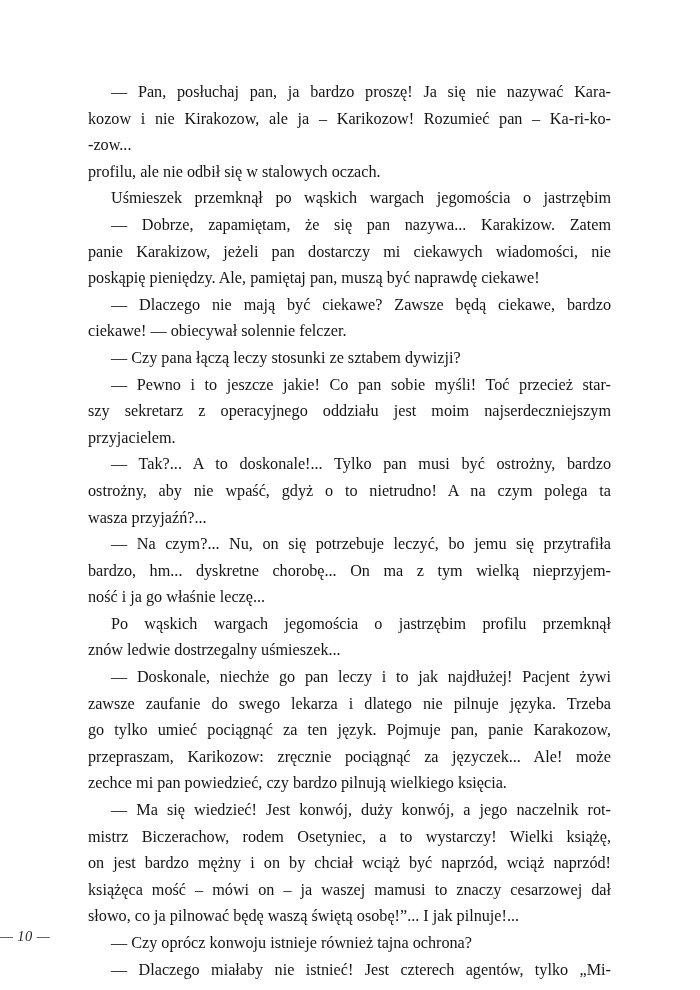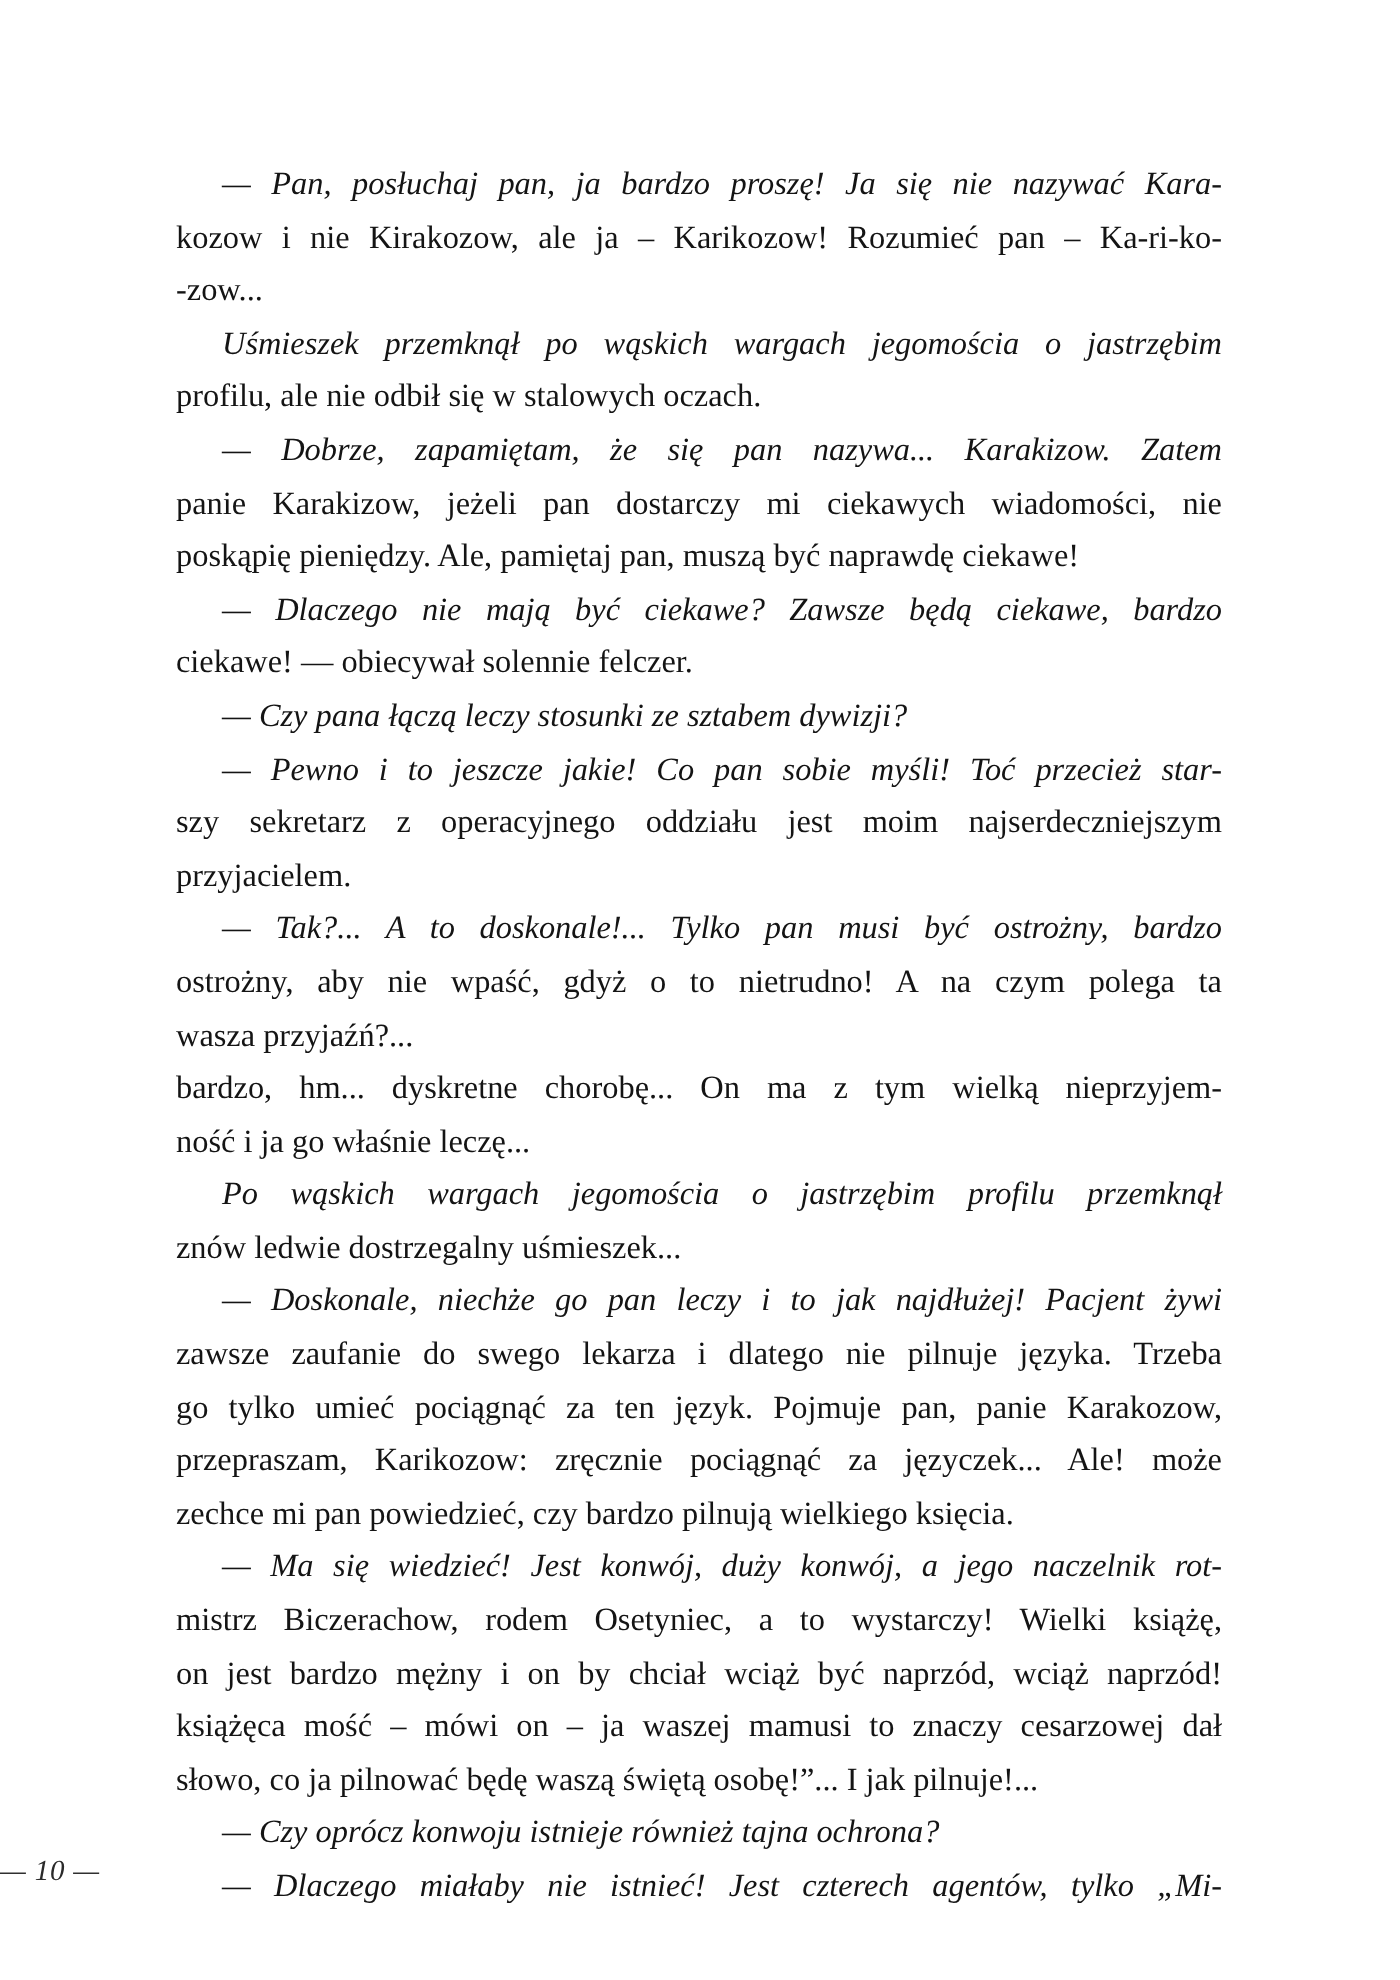--- a/index.html
+++ b/index.html
@@ -48,21 +48,20 @@
     text-align: justify;
     text-align-last: justify;
     white-space: pre-wrap;
   }
   .line.last {
     text-align: center;
     text-align-last: left;
   }
   .line.indent {
     text-indent: 23px;
-    font-style: italic;
   }
 
   .folio {
     position: absolute;
     left: 0;
     top: 928px;
     width: 700px;
     font-size: 14.5px;
     font-style: italic;
     color: #2a2a2a;
@@ -74,22 +73,22 @@
 
 <div class="page">
 
   <div class="text-block">
       <p class="para">
         <span class="line indent">— Pan, posłuchaj pan, ja bardzo proszę! Ja się nie nazywać Kara-</span>
         <span class="line">kozow i nie Kirakozow, ale ja – Karikozow! Rozumieć pan – Ka-ri-ko-</span>
         <span class="line last">-zow...</span>
       </p>
       <p class="para">
+        <span class="line last">profilu, ale nie odbił się w stalowych oczach.</span>
         <span class="line indent">Uśmieszek przemknął po wąskich wargach jegomościa o jastrzębim</span>
-        <span class="line last">profilu, ale nie odbił się w stalowych oczach.</span>
       </p>
       <p class="para">
         <span class="line indent">— Dobrze, zapamiętam, że się pan nazywa... Karakizow. Zatem</span>
         <span class="line">panie Karakizow, jeżeli pan dostarczy mi ciekawych wiadomości, nie</span>
         <span class="line last">poskąpię pieniędzy. Ale, pamiętaj pan, muszą być naprawdę ciekawe!</span>
       </p>
       <p class="para">
         <span class="line indent">— Dlaczego nie mają być ciekawe? Zawsze będą ciekawe, bardzo</span>
         <span class="line last">ciekawe! — obiecywał solennie felczer.</span>
       </p>
@@ -100,20 +99,21 @@
         <span class="line indent">— Pewno i to jeszcze jakie! Co pan sobie myśli! Toć przecież star-</span>
         <span class="line">szy sekretarz z operacyjnego oddziału jest moim najserdeczniejszym</span>
         <span class="line last">przyjacielem.</span>
       </p>
       <p class="para">
         <span class="line indent">— Tak?... A to doskonale!... Tylko pan musi być ostrożny, bardzo</span>
         <span class="line">ostrożny, aby nie wpaść, gdyż o to nietrudno! A na czym polega ta</span>
         <span class="line last">wasza przyjaźń?...</span>
       </p>
       <p class="para">
+        <span class="line indent">— Na czym?... Nu, on się potrzebuje leczyć, bo jemu się przytrafiła</span>
         <span class="line">bardzo, hm... dyskretne chorobę... On ma z tym wielką nieprzyjem-</span>
         <span class="line last">ność i ja go właśnie leczę...</span>
       </p>
       <p class="para">
         <span class="line indent">Po wąskich wargach jegomościa o jastrzębim profilu przemknął</span>
         <span class="line last">znów ledwie dostrzegalny uśmieszek...</span>
       </p>
       <p class="para">
         <span class="line indent">— Doskonale, niechże go pan leczy i to jak najdłużej! Pacjent żywi</span>
         <span class="line">zawsze zaufanie do swego lekarza i dlatego nie pilnuje języka. Trzeba</span>

